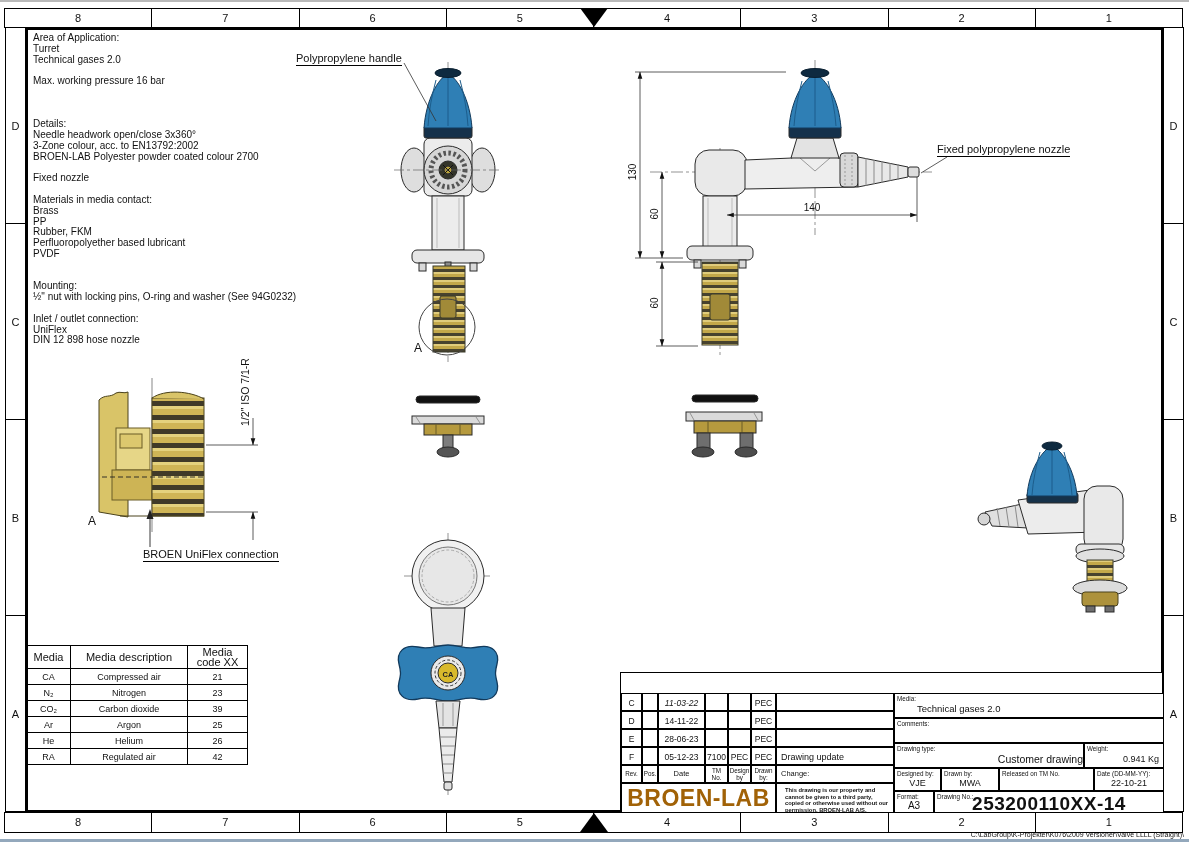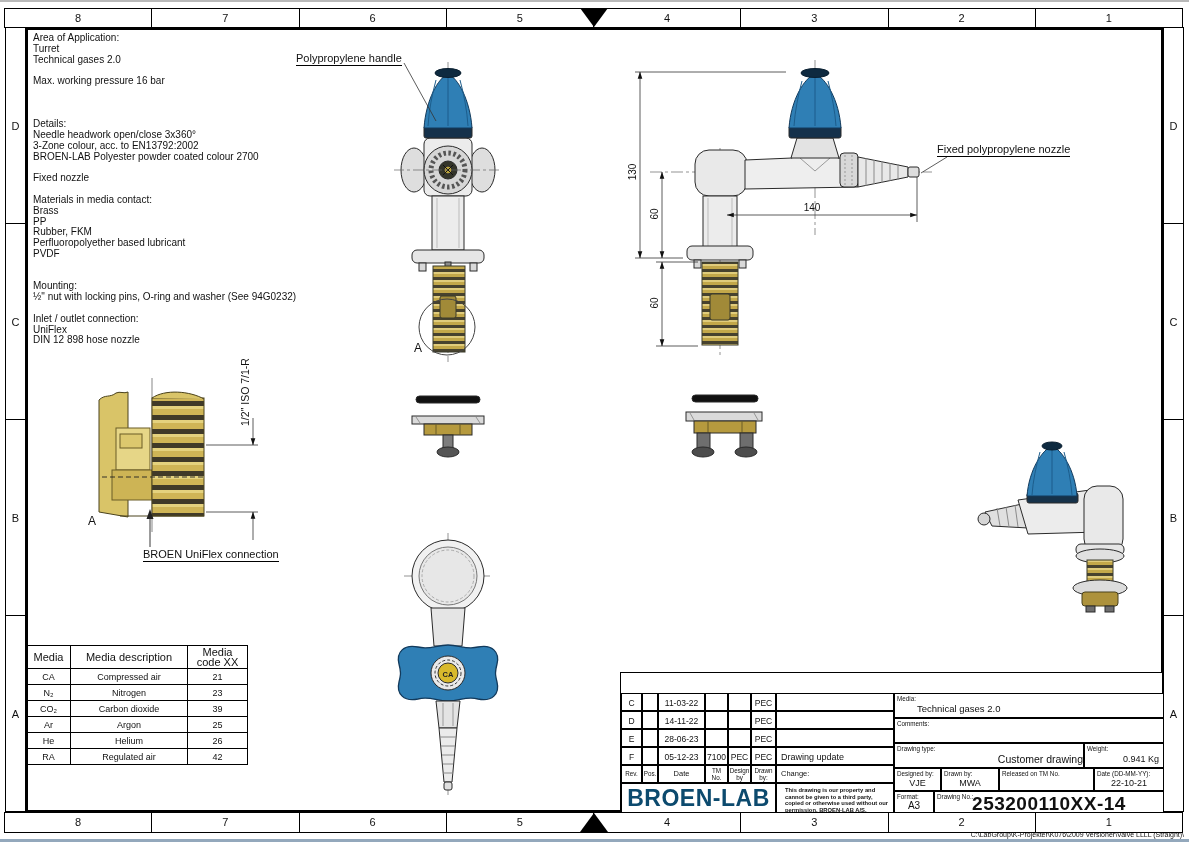--- a/index.html
+++ b/index.html
@@ -361,21 +361,21 @@
   </table>
 
 <div class="abs tb" style="left:620px;top:672px;width:543px;height:140px;">
 
 
   <div class="cell" style="left:0;top:20px;width:21px;height:18px;">
       <div class="revtxt" style="padding-top:4px;">C</div>
     </div>
   <div class="cell" style="left:21px;top:20px;width:16px;height:18px;"></div>
   <div class="cell" style="left:37px;top:20px;width:47px;height:18px;">
-      <div class="revtxt" style="padding-top:4px;">11-03-22</div>
+      <div class="revtxt" style="padding-top:4px;font-style:italic;">11-03-22</div>
     </div>
   <div class="cell" style="left:84px;top:20px;width:23px;height:18px;"></div>
   <div class="cell" style="left:107px;top:20px;width:23px;height:18px;"></div>
   <div class="cell" style="left:130px;top:20px;width:25px;height:18px;">
       <div class="revtxt" style="padding-top:4px;">PEC</div>
     </div>
   <div class="cell" style="left:155px;top:20px;width:118px;height:18px;"></div>
 
   <div class="cell" style="left:0;top:38px;width:21px;height:18px;">
       <div class="revtxt" style="padding-top:4px;">D</div>
@@ -444,21 +444,21 @@
     </div>
   <div class="cell" style="left:130px;top:92px;width:25px;height:18px;">
       <div class="hdr2 pre" style="padding-top:2px;">Drawn
 by:</div>
     </div>
   <div class="cell" style="left:155px;top:92px;width:118px;height:18px;">
       <div class="hdr2" style="padding-top:5px;text-align:left;padding-left:4px;font-size:7.5px;">Change:</div>
     </div>
 
   <div class="cell" style="left:0;top:110px;width:155px;height:30px;display:flex;align-items:center;justify-content:center;">
-    <span class="logo" style="color:#0c4a6e;">BROEN-LAB</span>
+    <span class="logo" style="color:#a16207;">BROEN-LAB</span>
   </div>
   <div class="cell" style="left:155px;top:110px;width:118px;height:30px;">
     <div class="propnote" style="padding:3px 4px 0 8px;">This drawing is our property and cannot be given to a third party, copied or otherwise used without our permission.  BROEN-LAB A/S.</div>
   </div>
 
   <div class="cell" style="left:273px;top:20px;width:270px;height:25px;">
     <span class="lbl">Media:</span>
     <div class="val" style="padding:9px 0 0 22px;font-size:9.5px;">Technical gases 2.0</div>
   </div>
   <div class="cell" style="left:273px;top:45px;width:270px;height:25px;">

